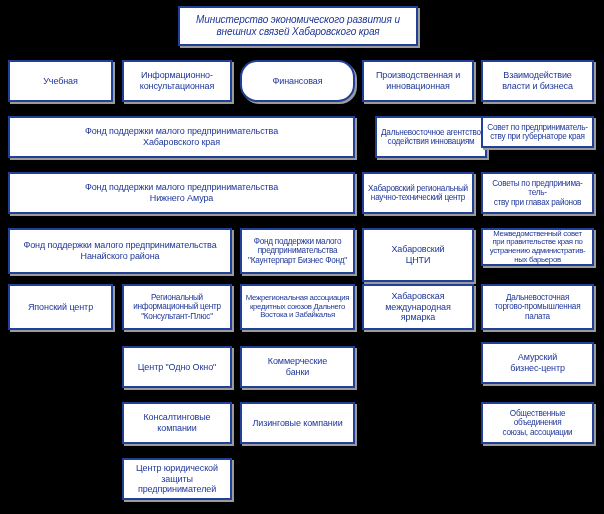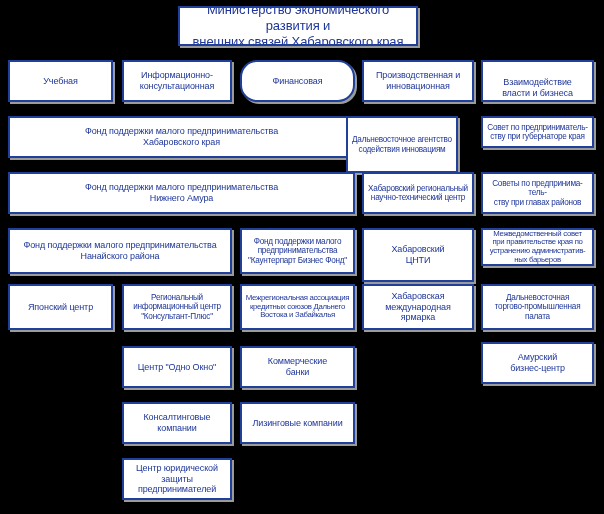--- a/index.html
+++ b/index.html
@@ -31,21 +31,22 @@
     letter-spacing: -0.1px;
     padding: 1px 2px;
     overflow: hidden;
   }
   .node .txt {
     display: block;
     width: 100%;
     white-space: pre-line;
   }
   .node.title {
-    font-size: 13px;
+    font-size: 10px;
+    font-style: italic;
   }
   .node.tight {
     font-size: 8.2px;
     line-height: 1.15;
     letter-spacing: -0.25px;
   }
   .node.xtight {
     font-size: 7.8px;
     line-height: 1.12;
     letter-spacing: -0.3px;
@@ -68,30 +69,30 @@
     <span class="txt">Информационно-
 консультационная</span>
   </div>
   <div class="node" style="left:240px; top:60px; width:115px; height:42px;border-radius:17px;">
     <span class="txt">Финансовая</span>
   </div>
   <div class="node" style="left:362px; top:60px; width:112px; height:42px;">
     <span class="txt">Производственная и
 инновационная</span>
   </div>
-  <div class="node" style="left:481px; top:60px; width:113px; height:42px;align-items:flex-end;">
+  <div class="node" style="left:481px; top:60px; width:113px; height:42px;">
     <span class="txt">Взаимодействие
 власти и бизнеса</span>
   </div>
 
   <div class="node" style="left:8px; top:116px; width:347px; height:42px;">
     <span class="txt">Фонд поддержки малого предпринимательства
 Хабаровского края</span>
   </div>
-  <div class="node tight" style="left:346px; top:116px; width:112px; height:57px;">
+  <div class="node tight" style="left:375px; top:116px; width:112px; height:42px;">
     <span class="txt">Дальневосточное агентство
 содействия инновациям</span>
   </div>
   <div class="node tight" style="left:481px; top:116px; width:113px; height:32px;">
     <span class="txt">Совет по предпринима­тель-
 ству при губернаторе края</span>
   </div>
 
   <div class="node" style="left:8px; top:172px; width:347px; height:42px;">
     <span class="txt">Фонд поддержки малого предпринимательства
@@ -162,19 +163,23 @@
 бизнес-центр</span>
   </div>
 
   <div class="node" style="left:122px; top:402px; width:110px; height:42px;">
     <span class="txt">Консалтинговые
 компании</span>
   </div>
   <div class="node" style="left:240px; top:402px; width:115px; height:42px;">
     <span class="txt">Лизинговые компании</span>
   </div>
+  <div class="node tight" style="left:481px; top:402px; width:113px; height:42px;">
+    <span class="txt">Общественные объединения
+союзы, ассоциации</span>
+  </div>
 
   <div class="node" style="left:122px; top:458px; width:110px; height:42px;">
     <span class="txt">Центр юридической
 защиты предпринимателей</span>
   </div>
 
 </div>
 
 </body></html>

